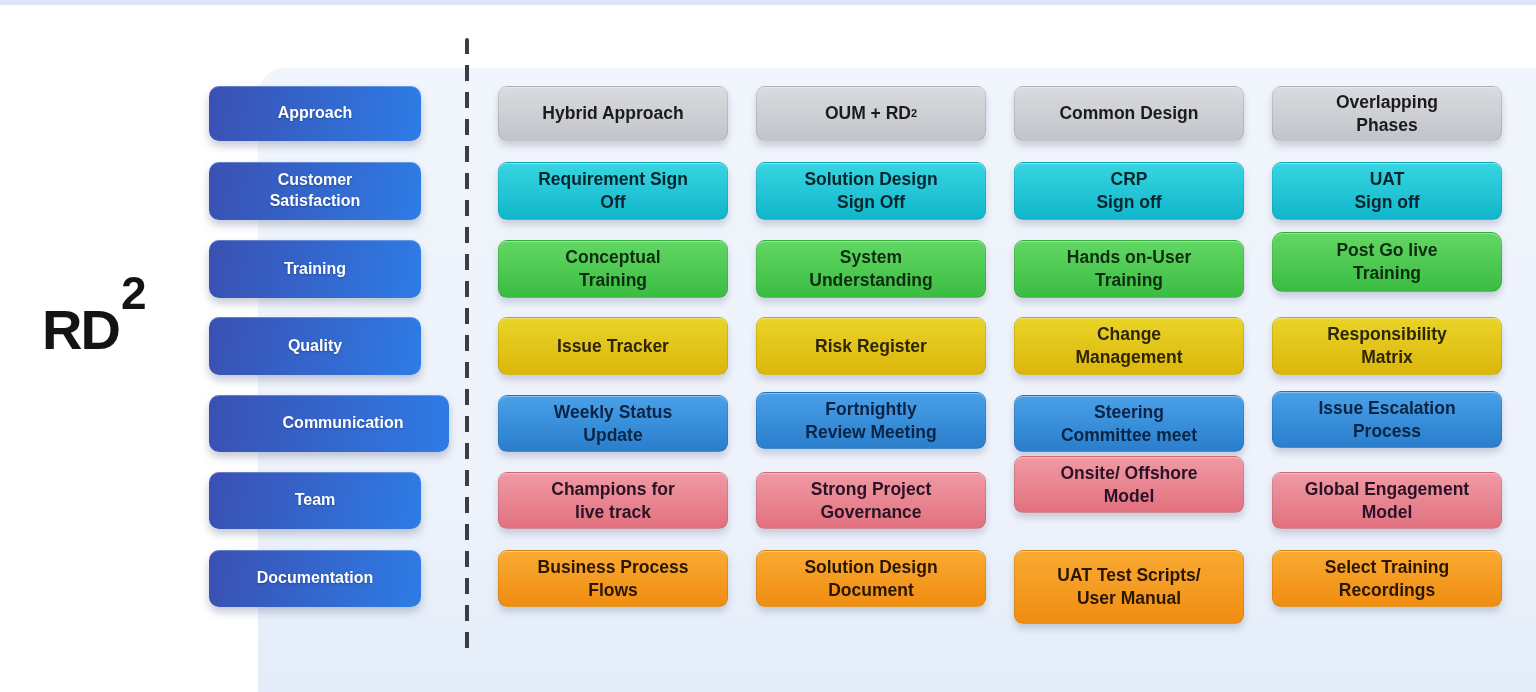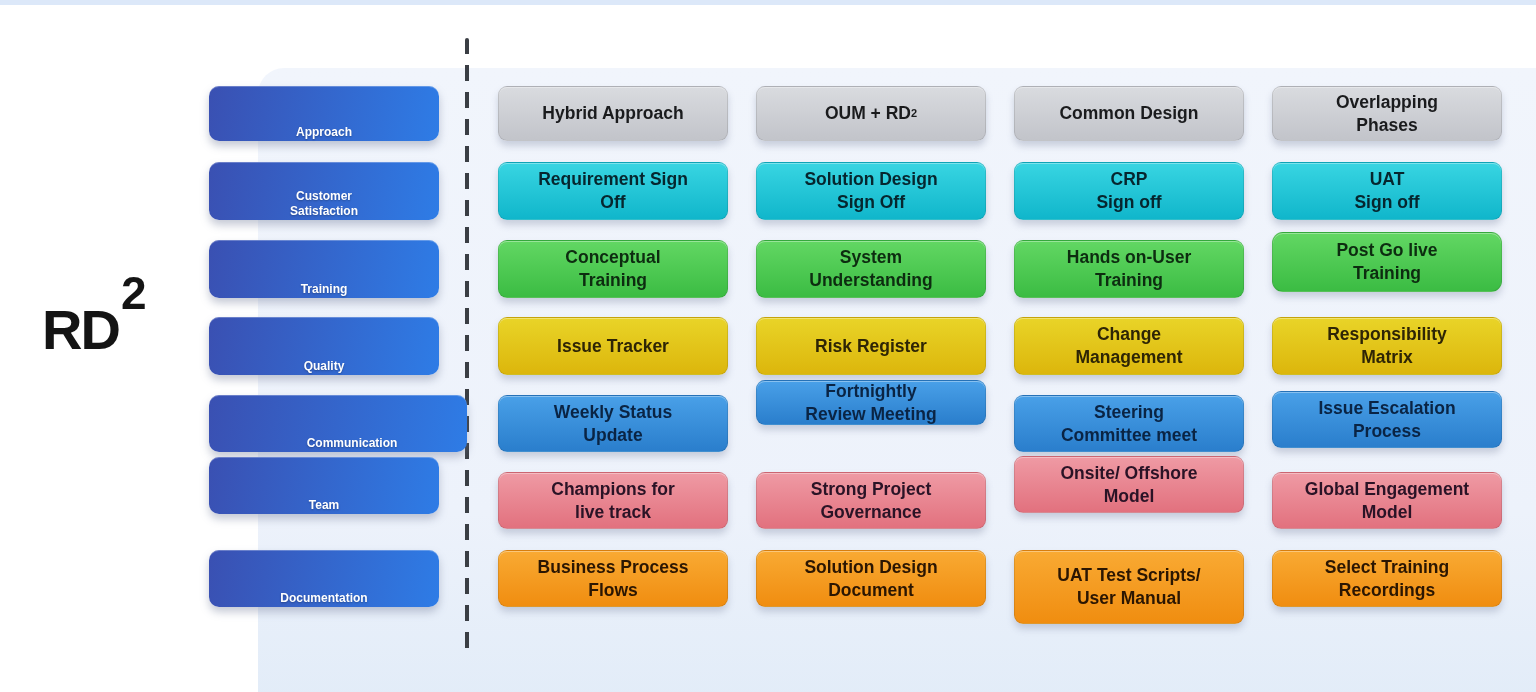--- a/index.html
+++ b/index.html
@@ -32,24 +32,24 @@
 
   .logo {
     position: absolute; left: 42px; top: 266px;
     color: #141414; font-weight: bold; letter-spacing: -2px;
     white-space: nowrap;
   }
   .logo .logo-main { font-size: 56px; line-height: 1; }
   .logo sup { font-size: 46px; letter-spacing: 0; vertical-align: 40px; margin-left: 2px; }
 
   .side-btn {
-    position: absolute; left: 209px; width: 230px;
+    position: absolute; left: 209px; width: 212px;
     border-radius: 10px;
-    display: flex; align-items: flex-end; justify-content: center; text-align: center;
-    color: #ffffff; font-size: 12px; font-weight: bold;
+    display: flex; align-items: center; justify-content: center; text-align: center;
+    color: #ffffff; font-size: 16px; font-weight: bold;
     line-height: 1.3; white-space: pre-line;
     text-shadow: 0 1px 2px rgba(0,0,0,.28);
     box-shadow: 0 5px 8px rgba(110,120,150,.40), inset 0 1px 0 rgba(255,255,255,.25);
   }
 
   .cell {
     position: absolute; width: 230px;
     border-radius: 9px;
     display: flex; align-items: center; justify-content: center; text-align: center;
     font-size: 17.5px; font-weight: bold; line-height: 1.3;
@@ -72,21 +72,21 @@
     <span class="logo-main">RD</span><sup>2</sup>
   </div>
 
   <div id="sidebar">
       <div class="side-btn" style="top: 86px; height: 55px; background: linear-gradient(100deg, rgb(58, 80, 178) 0%, rgb(46, 124, 230) 100%); color: rgb(255, 255, 255);"><span>Approach</span></div>
       <div class="side-btn" style="top: 162px; height: 58px; background: linear-gradient(100deg, rgb(58, 80, 178) 0%, rgb(46, 124, 230) 100%); color: rgb(255, 255, 255);"><span>Customer
 Satisfaction</span></div>
       <div class="side-btn" style="top: 240px; height: 58px; background: linear-gradient(100deg, rgb(58, 80, 178) 0%, rgb(46, 124, 230) 100%); color: rgb(255, 255, 255);"><span>Training</span></div>
       <div class="side-btn" style="top: 317px; height: 58px; background: linear-gradient(100deg, rgb(58, 80, 178) 0%, rgb(46, 124, 230) 100%); color: rgb(255, 255, 255);"><span>Quality</span></div>
       <div class="side-btn" style="top: 395px; height: 57px; background: linear-gradient(100deg, rgb(58, 80, 178) 0%, rgb(46, 124, 230) 100%); color: rgb(255, 255, 255); padding-left: 28px;"><span>Communication</span></div>
-      <div class="side-btn" style="top: 457px; height: 57px; background: linear-gradient(100deg, rgb(58, 80, 178) 0%, rgb(46, 124, 230) 100%); color: rgb(255, 255, 255);"><span>Team</span></div>
+      <div class="side-btn" style="top: 472px; height: 57px; background: linear-gradient(100deg, rgb(58, 80, 178) 0%, rgb(46, 124, 230) 100%); color: rgb(255, 255, 255);"><span>Team</span></div>
       <div class="side-btn" style="top: 550px; height: 57px; background: linear-gradient(100deg, rgb(58, 80, 178) 0%, rgb(46, 124, 230) 100%); color: rgb(255, 255, 255);"><span>Documentation</span></div>
     </div>
   <div id="grid">
       <div class="cell" style="left: 498px; top: 86px; height: 55px; background: linear-gradient(rgb(217, 219, 223) 0%, rgb(194, 196, 202) 100%); color: rgb(26, 27, 29);">
         <span class="cell-text">Hybrid Approach</span>
       </div>
       <div class="cell" style="left: 756px; top: 86px; height: 55px; background: linear-gradient(rgb(217, 219, 223) 0%, rgb(194, 196, 202) 100%); color: rgb(26, 27, 29);">
         <span class="cell-text">OUM + RD</span>
         <sup>2</sup>
       </div>
@@ -140,21 +140,21 @@
 Management</span>
       </div>
       <div class="cell" style="left: 1272px; top: 317px; height: 58px; background: linear-gradient(rgb(233, 212, 40) 0%, rgb(220, 182, 12) 100%); color: rgb(46, 37, 5);">
         <span class="cell-text">Responsibility
 Matrix</span>
       </div>
       <div class="cell" style="left: 498px; top: 395px; height: 57px; background: linear-gradient(rgb(73, 160, 232) 0%, rgb(42, 126, 204) 100%); color: rgb(10, 36, 68);">
         <span class="cell-text">Weekly Status
 Update</span>
       </div>
-      <div class="cell" style="left: 756px; top: 380px; height: 45px; background: linear-gradient(rgb(73, 160, 232) 0%, rgb(42, 126, 204) 100%); color: rgb(10, 36, 68);">
+      <div class="cell" style="left: 756px; top: 392px; height: 57px; background: linear-gradient(rgb(73, 160, 232) 0%, rgb(42, 126, 204) 100%); color: rgb(10, 36, 68);">
         <span class="cell-text">Fortnightly
 Review Meeting</span>
       </div>
       <div class="cell" style="left: 1014px; top: 395px; height: 57px; background: linear-gradient(rgb(73, 160, 232) 0%, rgb(42, 126, 204) 100%); color: rgb(10, 36, 68);">
         <span class="cell-text">Steering
 Committee meet</span>
       </div>
       <div class="cell" style="left: 1272px; top: 391px; height: 57px; background: linear-gradient(rgb(73, 160, 232) 0%, rgb(42, 126, 204) 100%); color: rgb(10, 36, 68);">
         <span class="cell-text">Issue Escalation
 Process</span>

